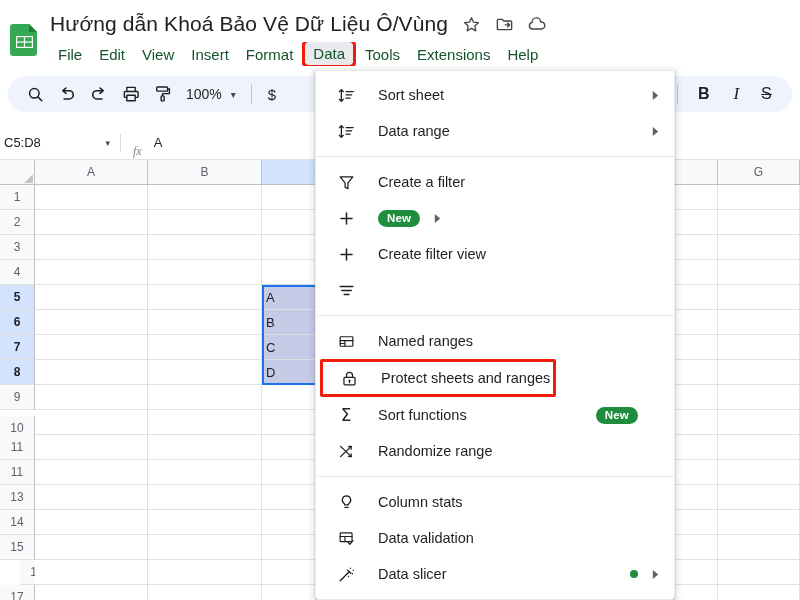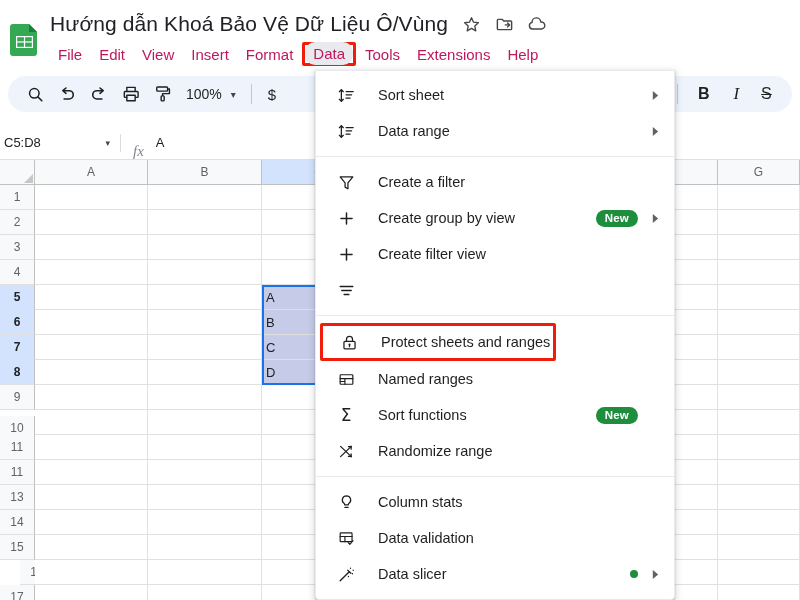--- a/index.html
+++ b/index.html
@@ -32,27 +32,26 @@
   .title-icon {
     width: 20px; height: 20px; display: inline-flex;
     align-items: center; justify-content: center;
     color: #444746;
   }
   #menu-row {
     position: absolute; left: 50px; top: 42px;
     display: flex; align-items: center; gap: 1px;
   }
   .menu-item {
-    font-size: 15px; color: #be185d;
+    font-size: 15px; color: #14532d;
     padding: 3px 8px; border-radius: 4px;
     white-space: nowrap; line-height: 17px;
   }
   .menu-item.active {
     background: #e8eaed;
-    border-radius: 10px;
   }
   #menu-data-wrap {
     position: relative;
     border: 3px solid #f01c0c;
     border-radius: 2px;
     padding: 0;
   }
 
   
   #toolbar {
@@ -90,21 +89,21 @@
     border-bottom: 1px solid #e0e0e0;
   }
   #name-box {
     width: 120px; height: 34px; display: flex; align-items: center;
     justify-content: space-between; padding: 0 10px 0 4px;
     font-size: 13px; color: #202124;
   }
   #fx-sep { width: 1px; height: 18px; background: #dadce0; }
   #fx-icon {
     font-style: italic; font-family: "Liberation Serif", serif;
-    font-size: 15px; color: #80868b; padding: 0 12px; margin-top: 18px;
+    font-size: 12px; color: #80868b; padding: 0 12px; margin-top: 18px;
   }
   #formula-value { font-size: 13px; color: #202124; }
 
   
   #grid { position: absolute; left: 0; top: 160px; width: 800px; height: 440px; background: #fff; }
   #corner-box {
     position: absolute; left: 0; top: 0; width: 35px; height: 25px;
     background: #f8f9fa; border-right: 1px solid #c0c0c0;
     border-bottom: 1px solid #c0c0c0;
   }
@@ -503,21 +502,20 @@
       </span>
       <span class="mrow-label">Create a filter</span>
       <span class="mrow-arrow"></span>
     </div>
     <div class="mrow">
       <span class="mrow-ico">
         <svg width="19" height="19" viewBox="0 0 24 24" fill="none" stroke="#1f1f1f" stroke-width="1.9" stroke-linecap="round" stroke-linejoin="round">
           <path d="M12 5 v14 M5 12 h14"></path>
         </svg>
       </span>
-      <span class="mrow-label">Create group by view</span>
       <span class="mrow-badge" style="background: rgb(30, 142, 62);">New</span>
       <span class="mrow-arrow">
         <svg width="9" height="9" viewBox="0 0 10 10" fill="#5f6368">
           <path d="M2 0 L8 5 L2 10 z"></path>
         </svg>
       </span>
     </div>
     <div class="mrow">
       <span class="mrow-ico">
         <svg width="19" height="19" viewBox="0 0 24 24" fill="none" stroke="#1f1f1f" stroke-width="1.9" stroke-linecap="round" stroke-linejoin="round">
@@ -529,44 +527,44 @@
     </div>
     <div class="mrow">
       <span class="mrow-ico">
         <svg width="19" height="19" viewBox="0 0 24 24" fill="none" stroke="#1f1f1f" stroke-width="1.7" stroke-linecap="round" stroke-linejoin="round">
           <path d="M4 7 h16 M6 12 h12 M9 17 h6"></path>
         </svg>
       </span>
       <span class="mrow-arrow"></span>
     </div>
     <div class="mdiv"></div>
+    <div class="mrow">
+      <span class="mrow-ico">
+        <svg width="19" height="19" viewBox="0 0 24 24" fill="none" stroke="#1f1f1f" stroke-width="1.5" stroke-linecap="round" stroke-linejoin="round">
+          <rect x="4" y="6" width="16" height="12" rx="1"></rect>
+          <path d="M4 11 h16 M10 11 v7 M4 14.5 h6"></path>
+        </svg>
+      </span>
+      <span class="mrow-label">Named ranges</span>
+      <span class="mrow-arrow"></span>
+    </div>
     <div class="mrow boxed" style="border-color: rgb(240, 28, 12);">
       <span class="mrow-ico">
         <svg width="19" height="19" viewBox="0 0 24 24" fill="none" stroke="#1f1f1f" stroke-width="1.6" stroke-linecap="round" stroke-linejoin="round">
           <rect x="5" y="10.5" width="14" height="9.5" rx="1.3"></rect>
           <path d="M8.2 10.5 V8 a3.8 3.8 0 0 1 7.6 0 v2.5"></path>
           <circle cx="12" cy="14.6" r="1.3" fill="#1f1f1f" stroke="none"></circle>
           <path d="M12 15.3 v2"></path>
         </svg>
       </span>
       <span class="mrow-label">Protect sheets and ranges</span>
       <span class="mrow-arrow"></span>
     </div>
     <div class="mrow">
       <span class="mrow-ico">
-        <svg width="19" height="19" viewBox="0 0 24 24" fill="none" stroke="#1f1f1f" stroke-width="1.5" stroke-linecap="round" stroke-linejoin="round">
-          <rect x="4" y="6" width="16" height="12" rx="1"></rect>
-          <path d="M4 11 h16 M10 11 v7 M4 14.5 h6"></path>
-        </svg>
-      </span>
-      <span class="mrow-label">Named ranges</span>
-      <span class="mrow-arrow"></span>
-    </div>
-    <div class="mrow">
-      <span class="mrow-ico">
         <span style="font-size:17px;font-family:'DejaVu Sans',sans-serif;color:#1f1f1f;line-height:1;">Σ</span>
       </span>
       <span class="mrow-label">Sort functions</span>
       <span class="mrow-badge" style="background: rgb(30, 142, 62);">New</span>
       <span class="mrow-arrow"></span>
     </div>
     <div class="mrow">
       <span class="mrow-ico">
         <svg width="19" height="19" viewBox="0 0 24 24" fill="none" stroke="#1f1f1f" stroke-width="1.6" stroke-linecap="round" stroke-linejoin="round">
           <path d="M4.5 5.5 L18 18.5"></path>

